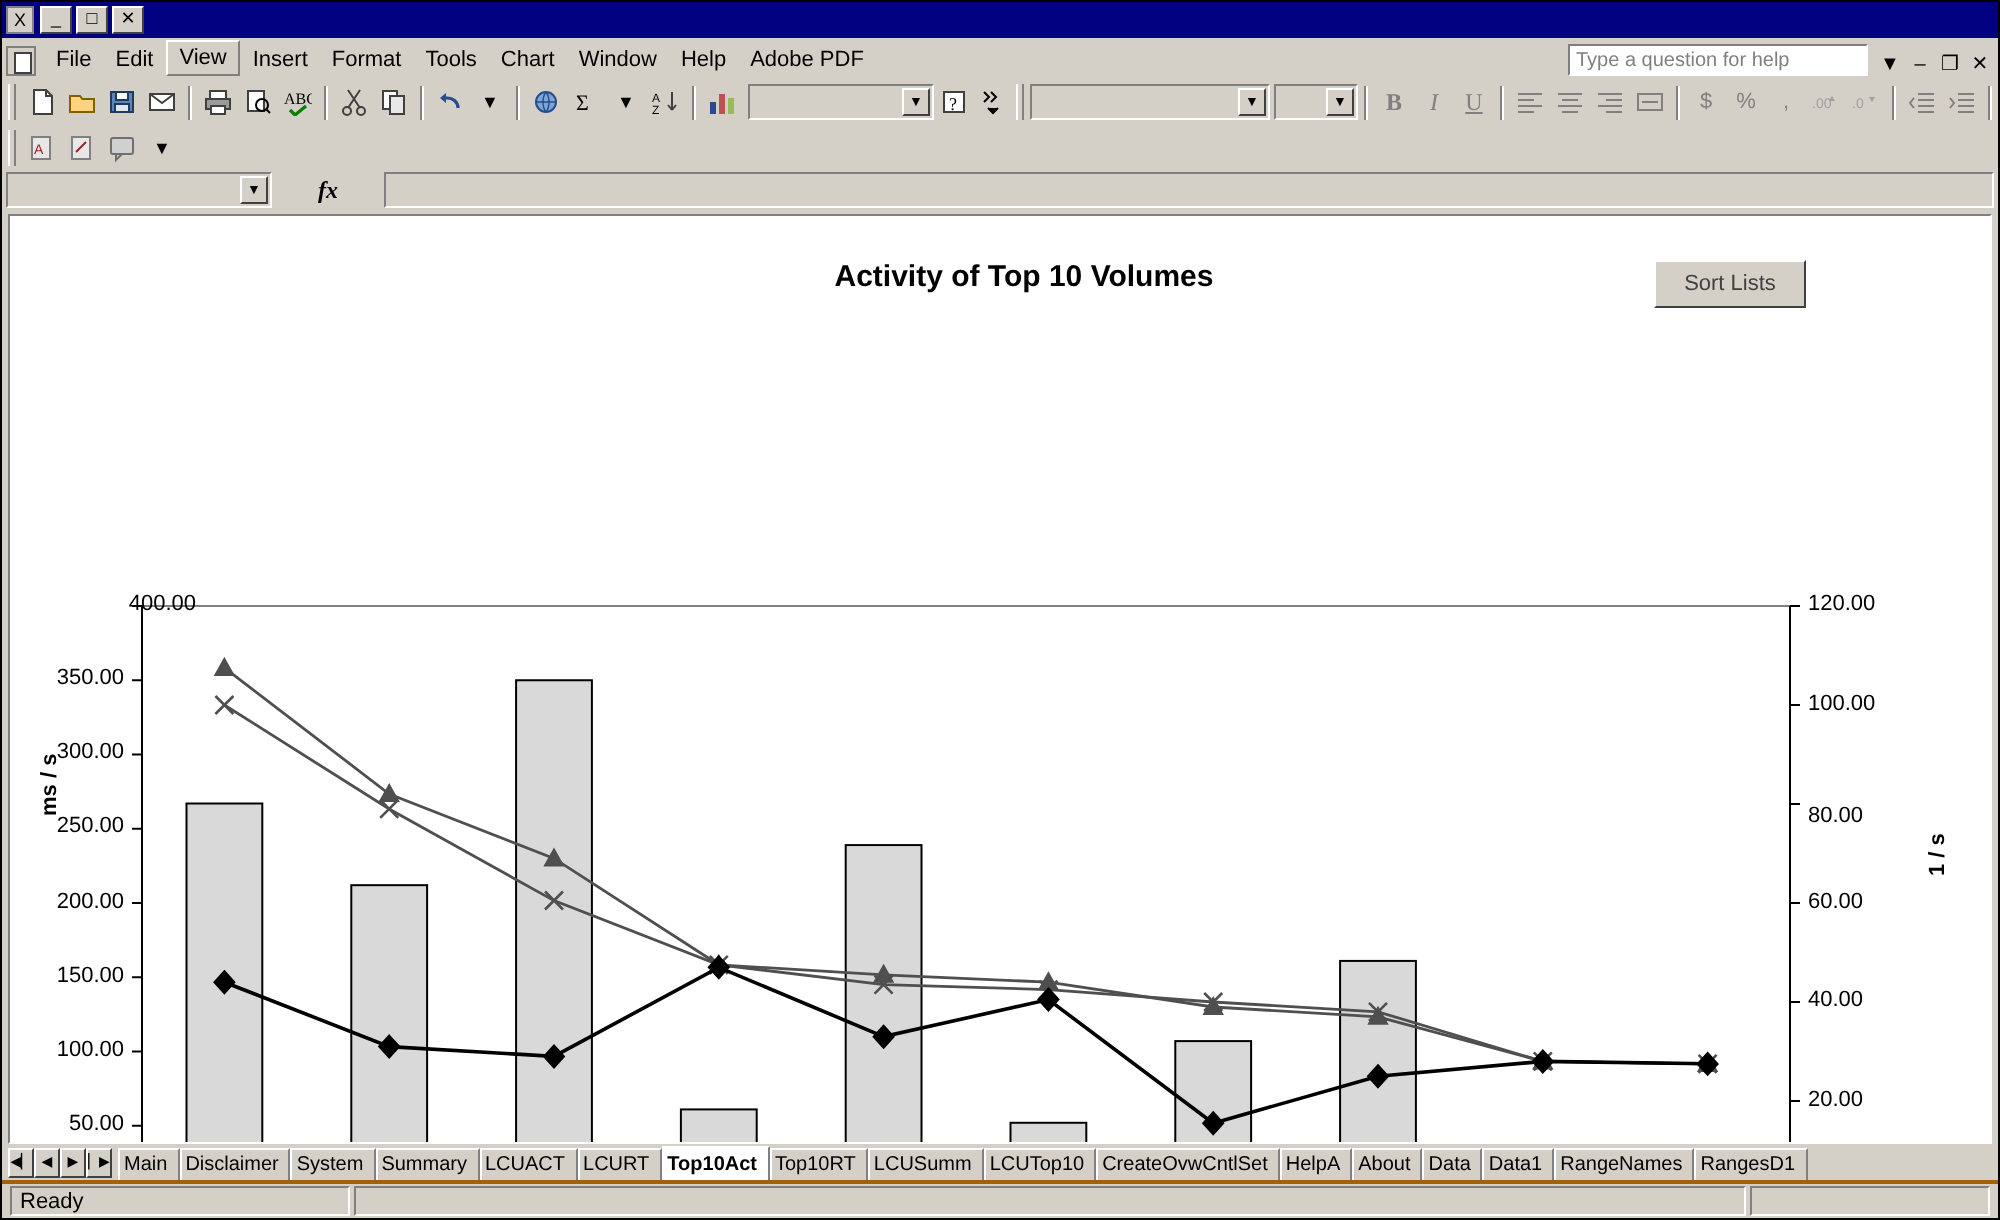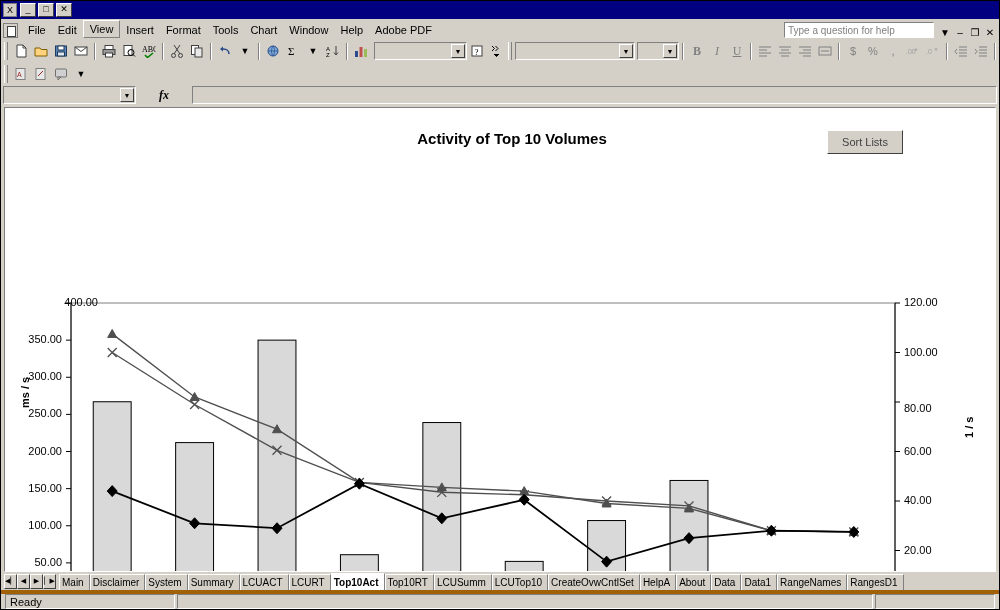--- a/index.html
+++ b/index.html
@@ -324,21 +324,21 @@
     background: #fff;
     height: 17px;
     line-height: 15px;
   }
 
   
   .statusbar {
     height: 19px;
     display: flex; align-items: center;
     background: #d4d0c8;
-    border-top: 4px solid #a16207;
+    border-top: 2px solid #a16207;
     padding: 0 4px;
     font-size: 11px;
     flex: 0 0 auto;
   }
   .status-cell {
     border-top: 1px solid #808080;
     border-left: 1px solid #808080;
     border-right: 1px solid #fff;
     border-bottom: 1px solid #fff;
     height: 15px;

